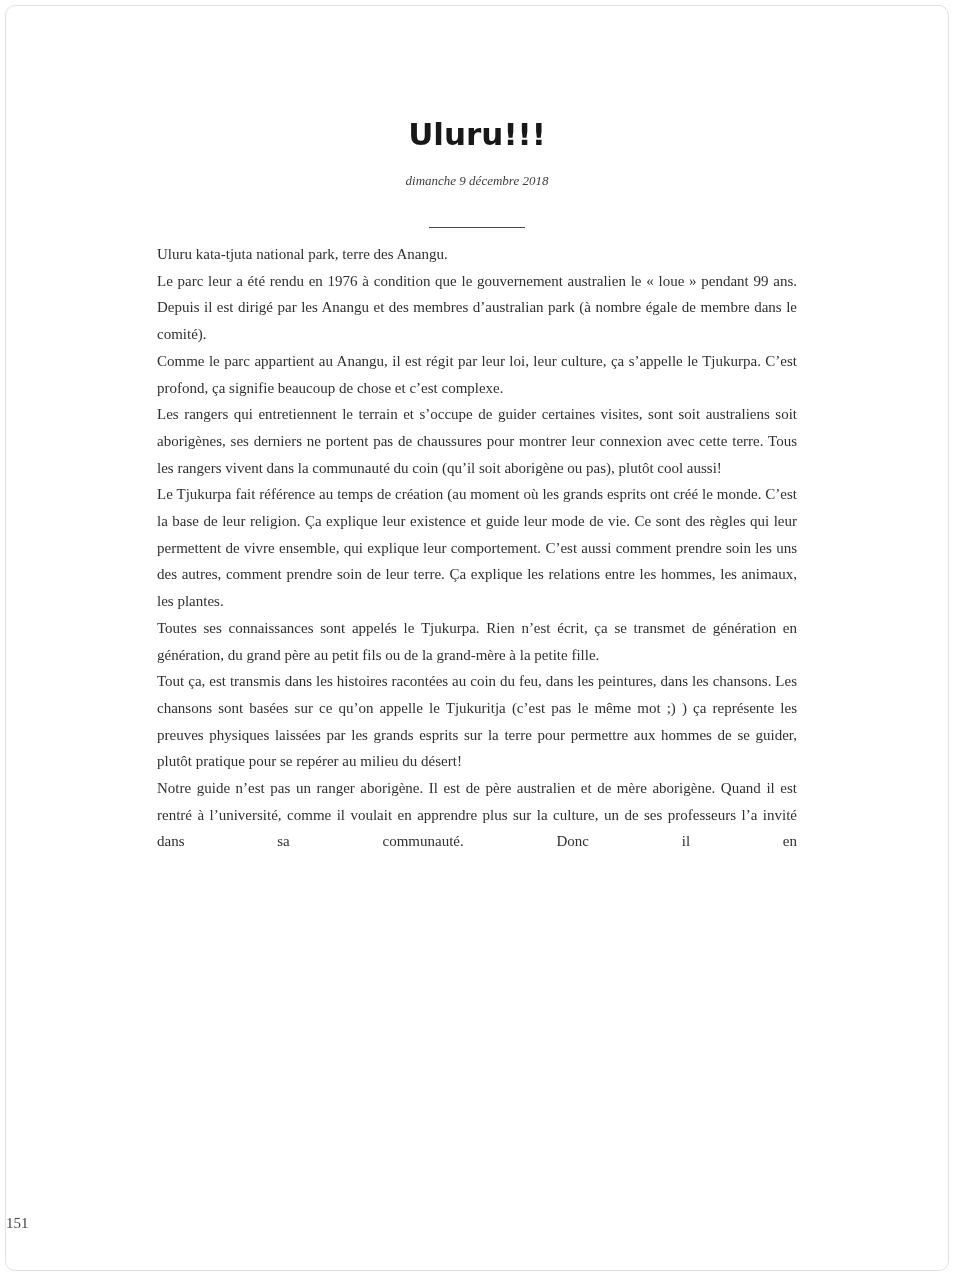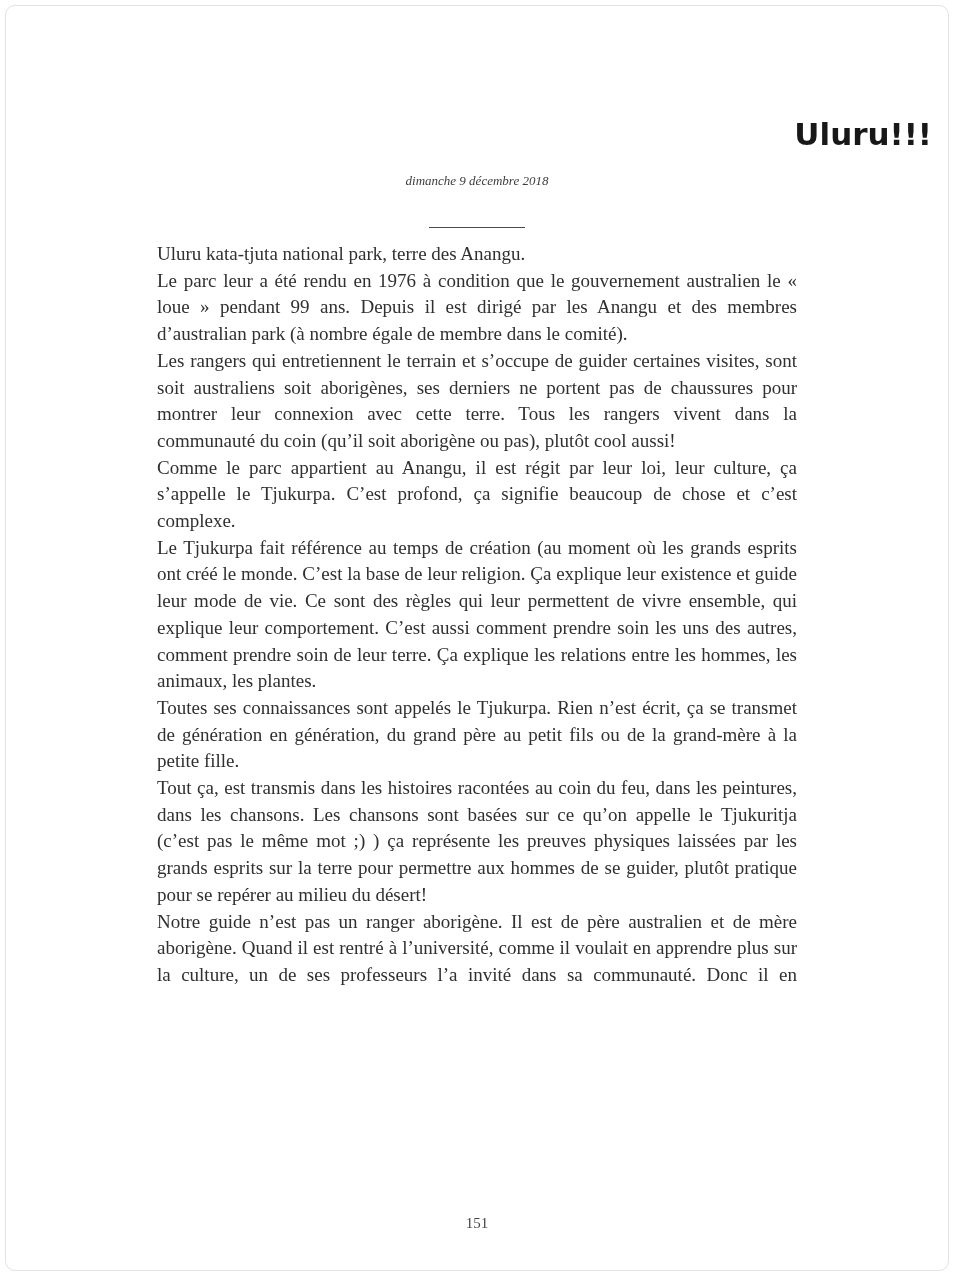--- a/index.html
+++ b/index.html
@@ -27,77 +27,76 @@
     text-align: center;
     margin-top: 110px;
   }
   .title {
     font-family: "DejaVu Sans", sans-serif;
     font-weight: 700;
     font-size: 31px;
     line-height: 36px;
     color: #181818;
     margin: 16px;
-    text-align: right;
   }
   .date {
     font-style: italic;
     font-size: 13px;
     line-height: 18px;
     color: #3d3d3d;
     margin-top: 20px;
   }
   .separator {
     width: 96px;
     height: 0;
     border-bottom: 1.5px solid #4a4a4a;
     margin: 37px auto 0 auto;
   }
   .content {
     width: 640px;
     margin: 13px auto 0 auto;
-    font-size: 19px;
+    font-size: 15px;
     line-height: 26.7px;
     text-align: justify;
     color: #303030;
   }
   .content p {
     margin: 0;
     padding: 0;
   }
   .content p.justify-last {
     text-align-last: justify;
   }
   .footer {
     position: absolute;
     bottom: 38px;
     left: 0;
     width: 100%;
-    text-align: center;
+    text-align: left;
     font-size: 15px;
     color: #454545;
   }
 </style>
 </head>
 <body>
 
 <div class="page">
 
   <div class="header">
     <h1 class="title">Uluru!!!</h1>
     <div class="date">dimanche 9 décembre 2018</div>
   </div>
 
   <div class="separator"></div>
 
   <div class="content">
     <p>Uluru kata-tjuta national park, terre des Anangu.</p>
     <p>Le parc leur a été rendu en 1976 à condition que le gouvernement australien le « loue » pendant 99 ans. Depuis il est dirigé par les Anangu et des membres d’australian park (à nombre égale de membre dans le comité).</p>
+    <p>Comme le parc appartient au Anangu, il est régit par leur loi, leur culture, ça s’appelle le Tjukurpa. C’est profond, ça signifie beaucoup de chose et c’est complexe.</p>
     <p>Les rangers qui entretiennent le terrain et s’occupe de guider certaines visites, sont soit australiens soit aborigènes, ses derniers ne portent pas de chaussures pour montrer leur connexion avec cette terre. Tous les rangers vivent dans la communauté du coin (qu’il soit aborigène ou pas), plutôt cool aussi!</p>
-    <p>Comme le parc appartient au Anangu, il est régit par leur loi, leur culture, ça s’appelle le Tjukurpa. C’est profond, ça signifie beaucoup de chose et c’est complexe.</p>
     <p>Le Tjukurpa fait référence au temps de création (au moment où les grands esprits ont créé le monde. C’est la base de leur religion. Ça explique leur existence et guide leur mode de vie. Ce sont des règles qui leur permettent de vivre ensemble, qui explique leur comportement. C’est aussi comment prendre soin les uns des autres, comment prendre soin de leur terre. Ça explique les relations entre les hommes, les animaux, les plantes.</p>
     <p>Toutes ses connaissances sont appelés le Tjukurpa. Rien n’est écrit, ça se transmet de génération en génération, du grand père au petit fils ou de la grand-mère à la petite fille.</p>
     <p>Tout ça, est transmis dans les histoires racontées au coin du feu, dans les peintures, dans les chansons. Les chansons sont basées sur ce qu’on appelle le Tjukuritja (c’est pas le même mot ;) ) ça représente les preuves physiques laissées par les grands esprits sur la terre pour permettre aux hommes de se guider, plutôt pratique pour se repérer au milieu du désert!</p>
     <p class="justify-last">Notre guide n’est pas un ranger aborigène. Il est de père australien et de mère aborigène. Quand il est rentré à l’université, comme il voulait en apprendre plus sur la culture, un de ses professeurs l’a invité dans sa communauté. Donc il en</p>
   </div>
 
   <div class="footer">151</div>
 
 </div>
 

